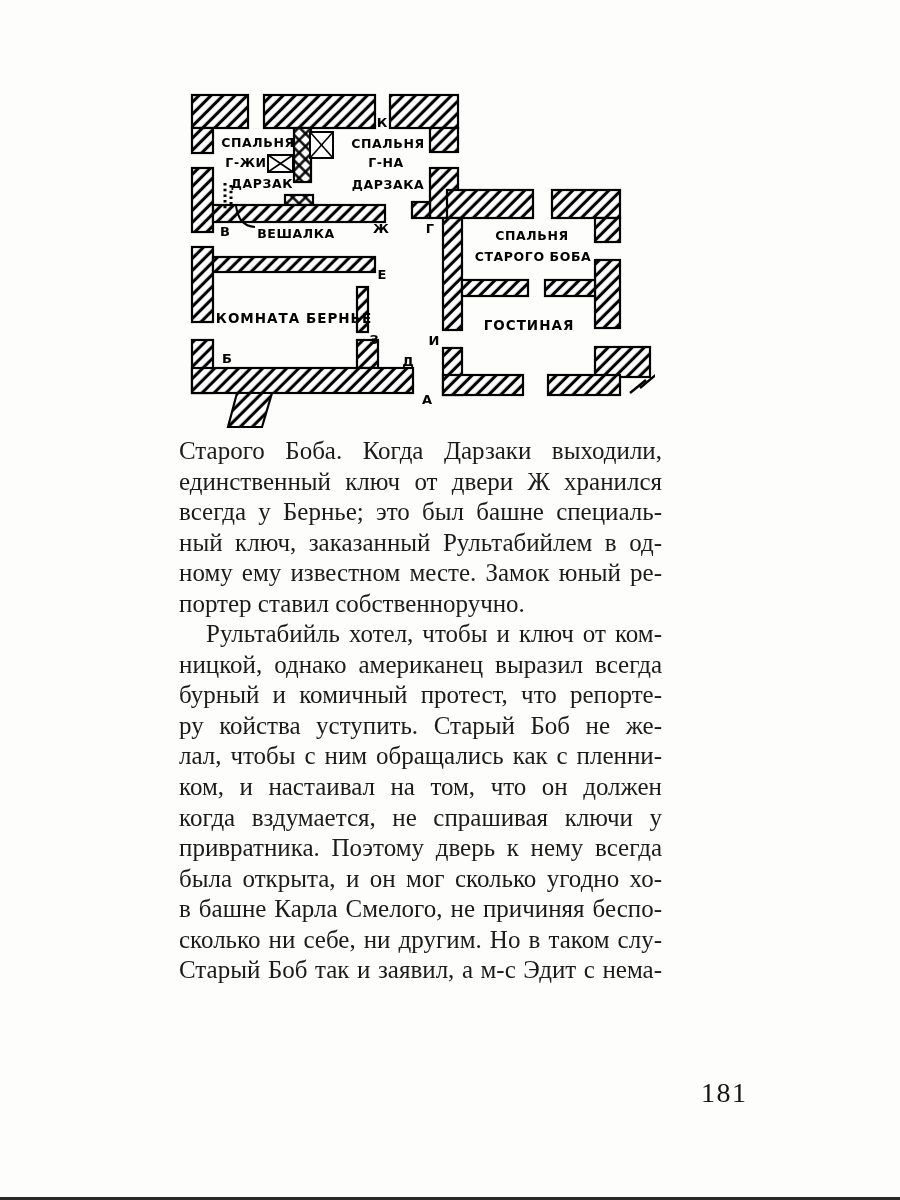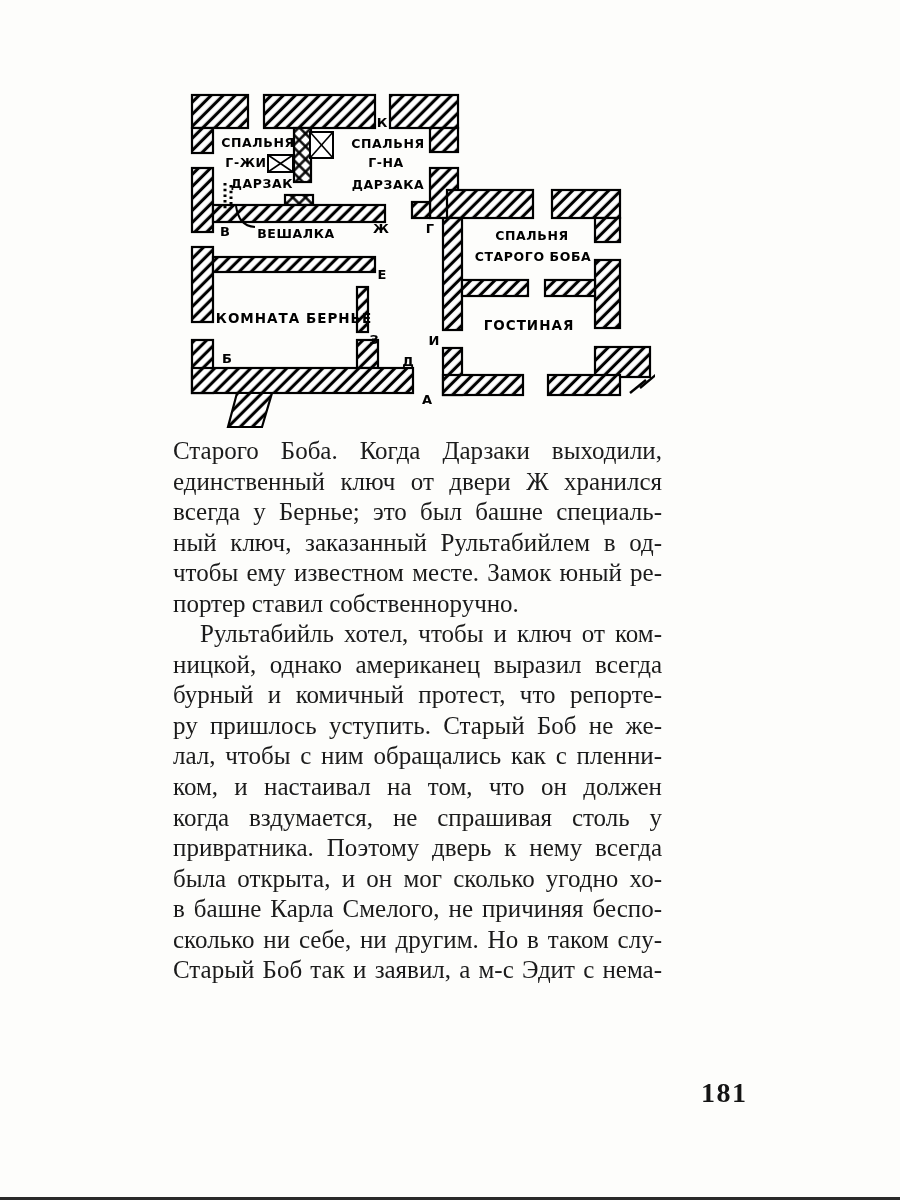--- a/index.html
+++ b/index.html
@@ -19,27 +19,27 @@
   .bed{fill:#fff;stroke:#000;stroke-width:2px;}
   .bedx{stroke:#000;stroke-width:1.6px;}
   .dots{stroke:#000;stroke-width:3px;fill:none;stroke-dasharray:2.5 3.2;}
   .hook{stroke:#000;stroke-width:2px;fill:none;}
   .stray{stroke:#000;stroke-width:2.4px;}
   
   .textcol{
     position:absolute;left:173px;top:436px;width:489px;
     font-size:25px;line-height:30.55px;
   }
-  .ln{text-align:justify;text-align-last:justify;}
+  .ln{text-align:justify;text-align-last:justify;margin-left:6px;}
   .ln.end{text-align-last:left;}
   .ln.ind{text-indent:27px;}
   
   .pageno{
     position:absolute;left:701px;top:1077px;
-    font-weight:bold;font-size:28px;letter-spacing:1.5px;color:#141414;
+    font-weight:normal;font-size:28px;letter-spacing:1.5px;color:#141414;
   }
   .scan-edge{position:absolute;left:0;bottom:0;width:100%;height:3px;background:#2a2a2a;}
 </style>
 </head>
 <body>
 
 <div class="page">
 
   <svg class="plan" width="470" height="345" viewBox="185 85 470 345">
     <defs>
@@ -131,29 +131,29 @@
     <text class="door" x="408" y="366">Д</text>
     <text class="door" x="434" y="345">И</text>
     <text class="door" x="427" y="404">А</text>
   </svg>
 
   <div class="textcol">
     <div class="ln">Старого Боба. Когда Дарзаки выходили,</div>
     <div class="ln">единственный ключ от двери Ж хранился</div>
     <div class="ln">всегда у Бернье; это был башне специаль-</div>
     <div class="ln">ный ключ, заказанный Рультабийлем в од-</div>
-    <div class="ln">чтобы ему известном месте. Замок юный ре-</div>
+    <div class="ln">ному ему известном месте. Замок юный ре-</div>
     <div class="ln end">портер ставил собственноручно.</div>
     <div class="ln ind">Рультабийль хотел, чтобы и ключ от ком-</div>
     <div class="ln">ницкой, однако американец выразил всегда</div>
     <div class="ln">бурный и комичный протест, что репорте-</div>
-    <div class="ln">ру пришлось уступить. Старый Боб не же-</div>
+    <div class="ln">ру койства уступить. Старый Боб не же-</div>
     <div class="ln">лал, чтобы с ним обращались как с пленни-</div>
     <div class="ln">ком, и настаивал на том, что он должен</div>
-    <div class="ln">когда вздумается, не спрашивая столь у</div>
+    <div class="ln">когда вздумается, не спрашивая ключи у</div>
     <div class="ln">привратника. Поэтому дверь к нему всегда</div>
     <div class="ln">была открыта, и он мог сколько угодно хо-</div>
     <div class="ln">в башне Карла Смелого, не причиняя беспо-</div>
     <div class="ln">сколько ни себе, ни другим. Но в таком слу-</div>
     <div class="ln">Старый Боб так и заявил, а м-с Эдит с нема-</div>
   </div>
 
   <div class="pageno">181</div>
 
   <div class="scan-edge"></div>

